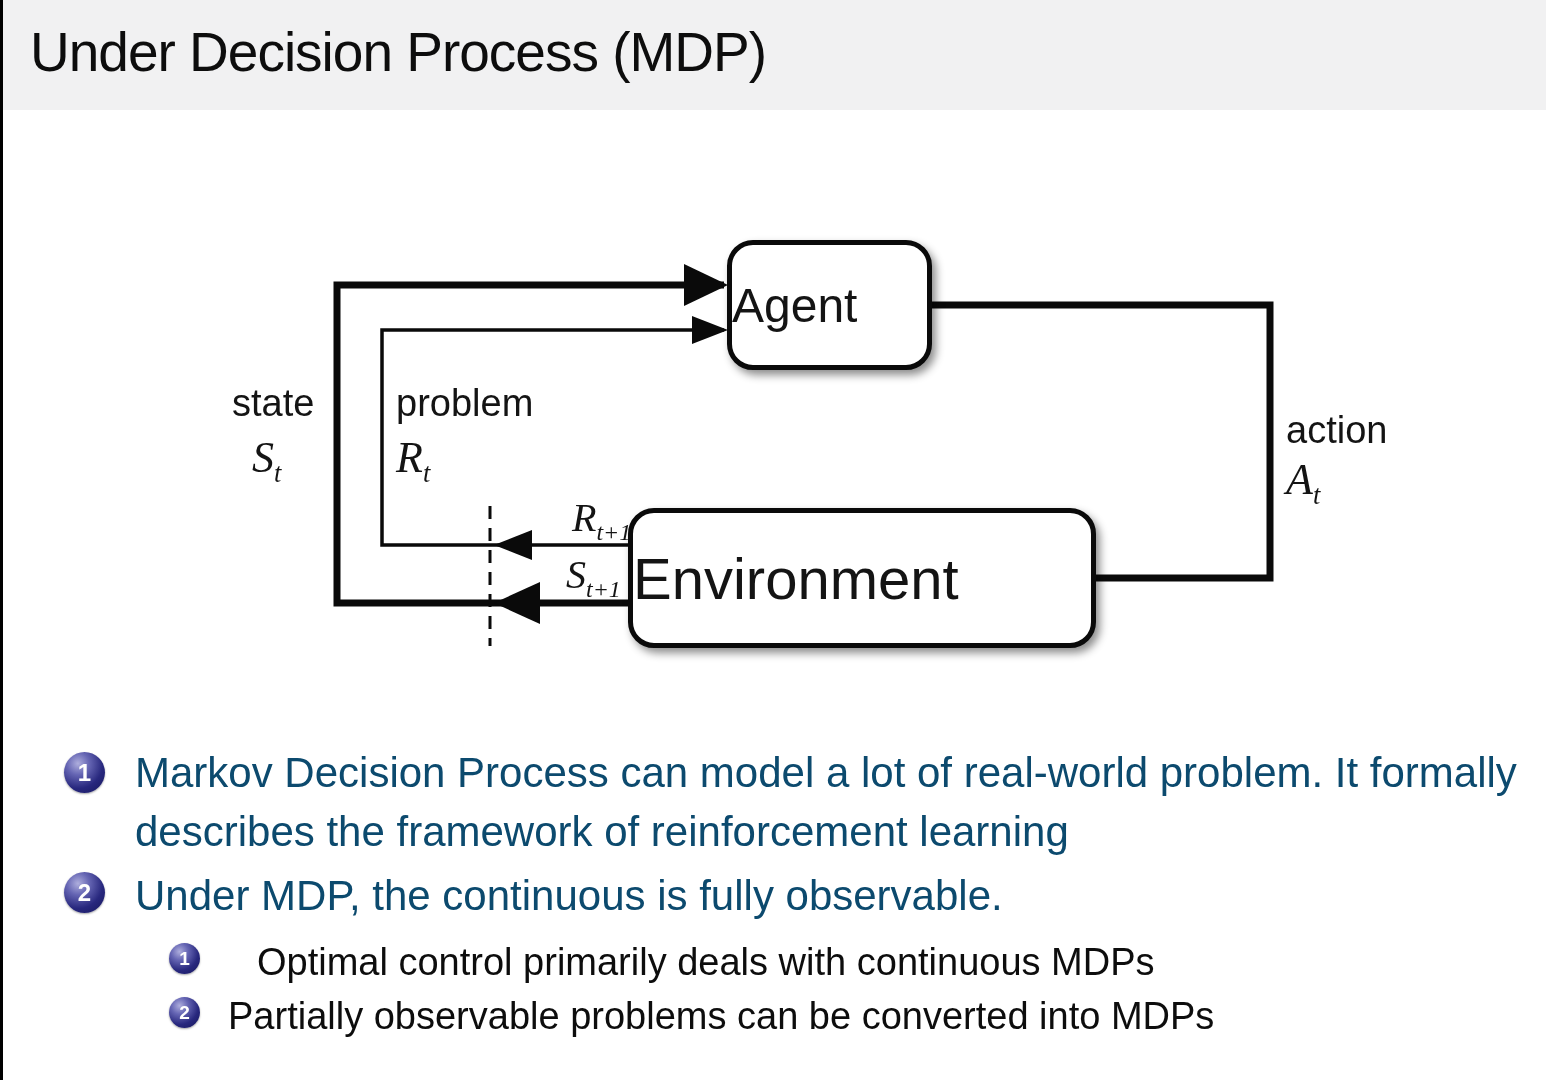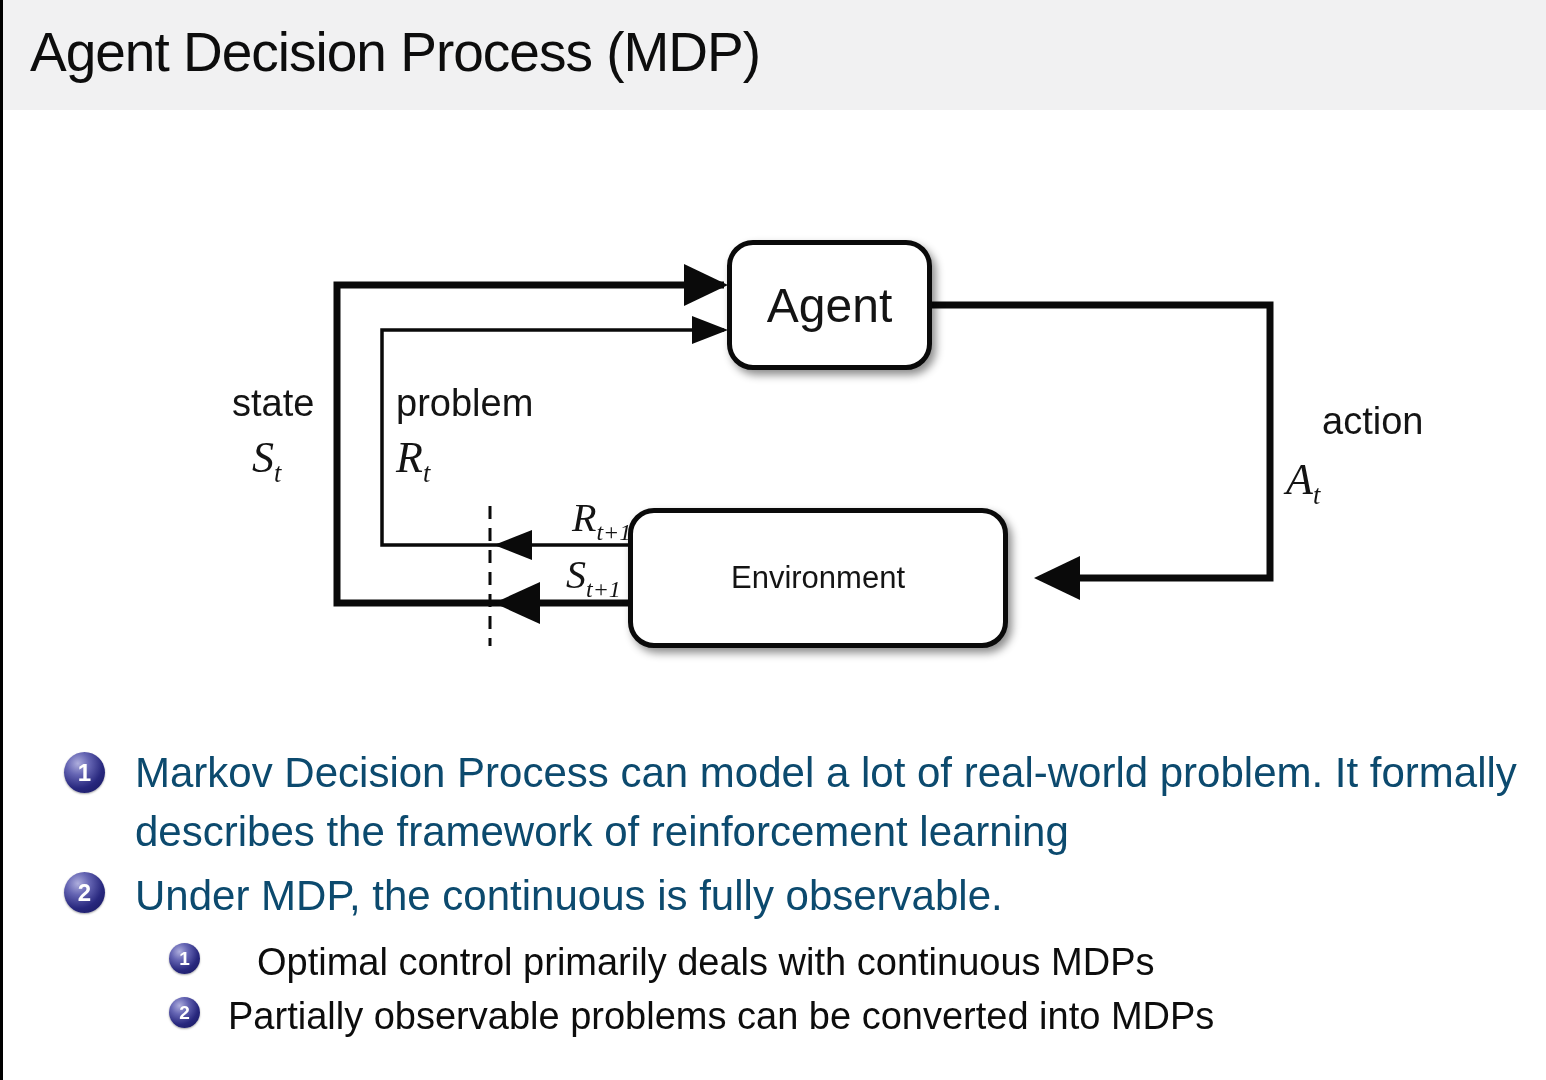--- a/index.html
+++ b/index.html
@@ -11,24 +11,24 @@
   .titlebar { position:absolute; left:0; top:0; width:1546px; height:110px; background:#f1f1f2; }
   .title { position:absolute; left:30px; top:20px; font-size:55px; letter-spacing:-1px; color:#0d0d0d; white-space:nowrap; }
 
   .diagram { position:absolute; left:0; top:110px; width:1546px; height:580px; }
   .diagram svg { position:absolute; left:0; top:0; }
 
   .dbox {
     position:absolute; box-sizing:border-box; background:#fff;
     border:5px solid #0a0a0a; border-radius:26px;
     box-shadow:4px 5px 8px rgba(0,0,0,0.45);
-    display:flex; align-items:center; justify-content:center; color:#141414;
+    display:flex; align-items:center; justify-content:flex-start; color:#141414;
   }
   .agent-box { left:727px; top:130px; width:205px; height:130px; font-size:48px; }
-  .env-box   { left:628px; top:398px; width:380px; height:140px; font-size:31px; }
+  .env-box   { left:628px; top:398px; width:468px; height:140px; font-size:58px; }
 
   .dlabel { position:absolute; font-size:38px; color:#141414; white-space:nowrap; }
   .math-lg { position:absolute; font-family:"Liberation Serif", serif; font-style:italic; font-size:44px; color:#141414; white-space:nowrap; }
   .math-md { position:absolute; font-family:"Liberation Serif", serif; font-style:italic; font-size:40px; color:#141414; white-space:nowrap;margin-left:32px; }
   .math-lg sub, .math-md sub { font-size:0.6em; }
 
   .ball {
     position:absolute; border-radius:50%;
     background:radial-gradient(circle at 34% 28%, #aeaedd 0%, #6666b4 28%, #28287e 62%, #15155a 100%);
     color:#fff; display:flex; align-items:center; justify-content:center; font-weight:bold;
@@ -39,21 +39,21 @@
 
   .btext  { position:absolute; font-size:42px; line-height:59px; color:#0c4a6e; }
   .sbtext { position:absolute; font-size:38px; line-height:52px; color:#0d0d0d; white-space:nowrap; }
 </style>
 </head>
 <body>
 
 <div class="slide">
 
   <div class="titlebar">
-    <div class="title">Agent Decision Process (MDP)</div>
+    <div class="title">Under Decision Process (MDP)</div>
   </div>
 
   <div class="left-border"></div>
 
   <div class="diagram">
     <svg width="1546" height="580" viewBox="0 0 1546 580">
 
       <path d="M 632 493 L 337 493 L 337 175 L 724 175" fill="none" stroke="#0a0a0a" stroke-width="7"></path>
       <polygon points="728,175 684,154 684,196" fill="#0a0a0a"></polygon>
       <polygon points="494,493 540,472 540,514" fill="#0a0a0a"></polygon>
@@ -74,21 +74,21 @@
     <div class="dbox env-box">
       <span>Environment</span>
     </div>
 
     <div class="dlabel" style="left:232px; top:272px; width:90px; text-align:left;">state</div>
     <div class="math-lg" style="left:252px; top:322px;"><span>S</span><sub>t</sub></div>
 
     <div class="dlabel" style="left:396px; top:272px;">problem</div>
     <div class="math-lg" style="left:396px; top:322px;"><span>R</span><sub>t</sub></div>
 
-    <div class="dlabel" style="left:1286px; top:290px;margin-left:36px;">action</div>
+    <div class="dlabel" style="left:1286px; top:299px;">action</div>
     <div class="math-lg" style="left:1286px; top:344px;"><span>A</span><sub>t</sub></div>
 
     <div class="math-md" style="left:540px; top:384px;"><span>R</span><sub>t+1</sub></div>
 
     <div class="math-md" style="left:534px; top:441px;"><span>S</span><sub>t+1</sub></div>
   </div>
 
   <div class="ball big" style="left:64px; top:752px;">
     <span>1</span>
   </div>

